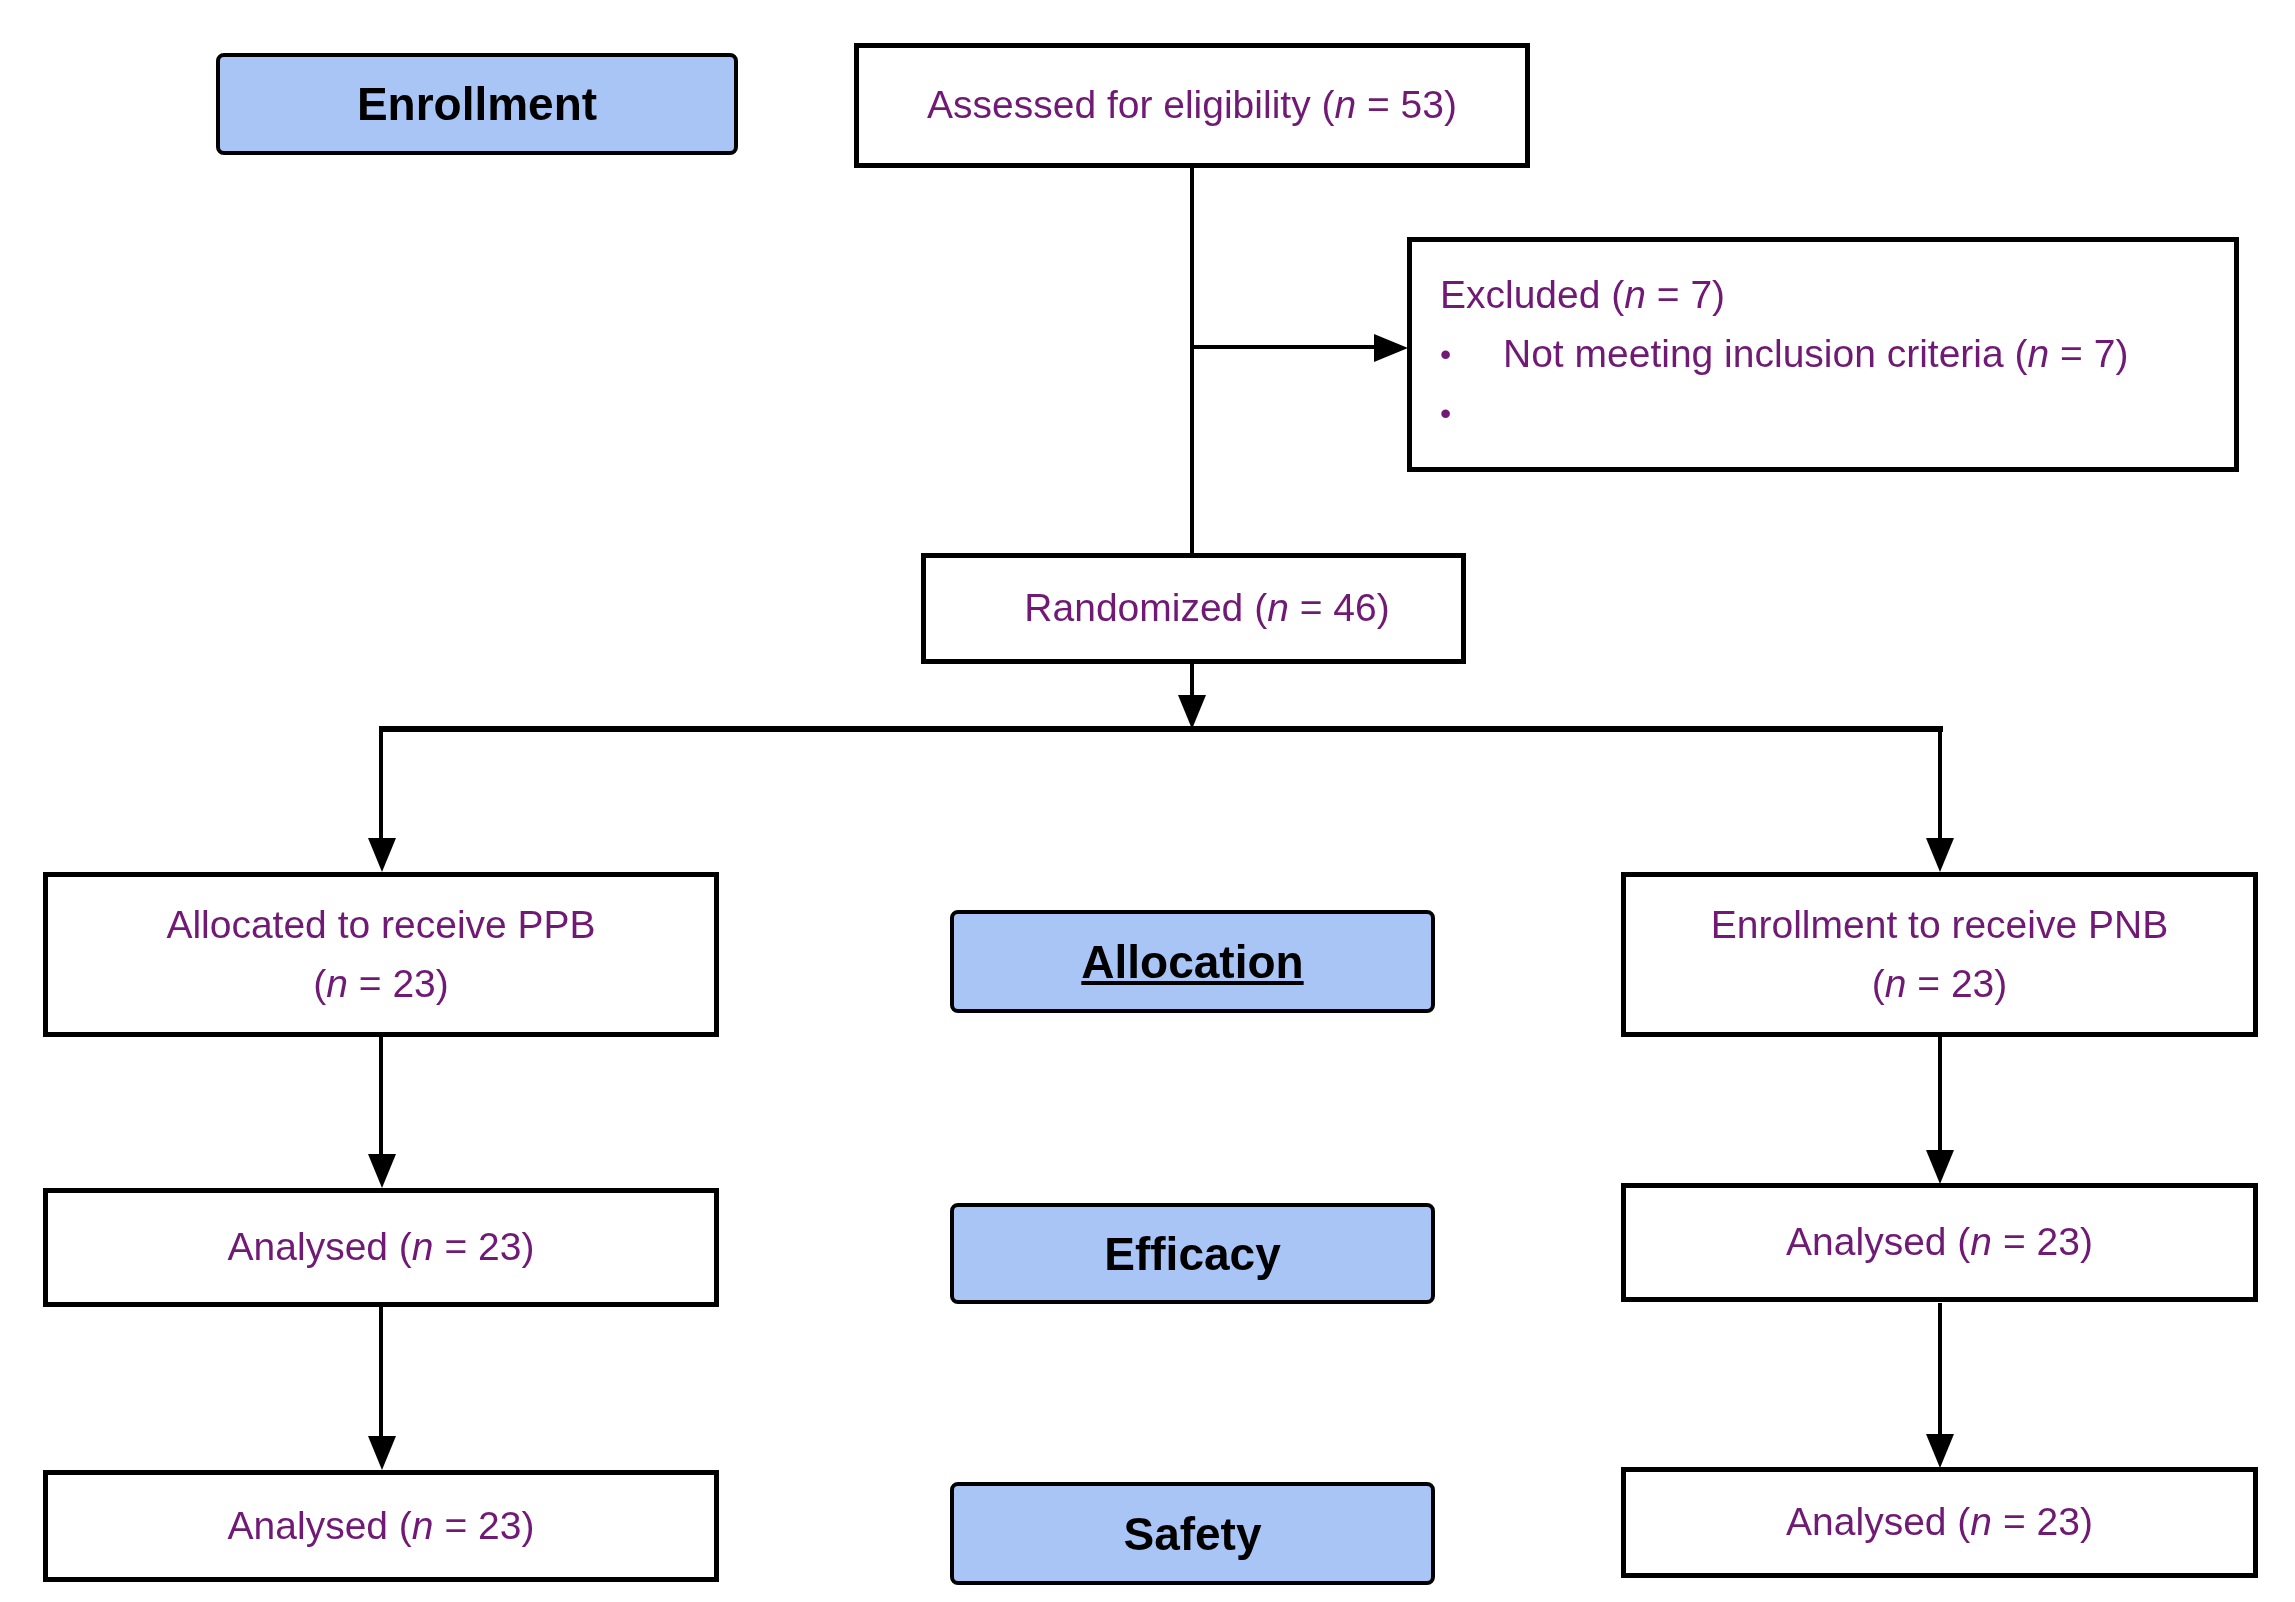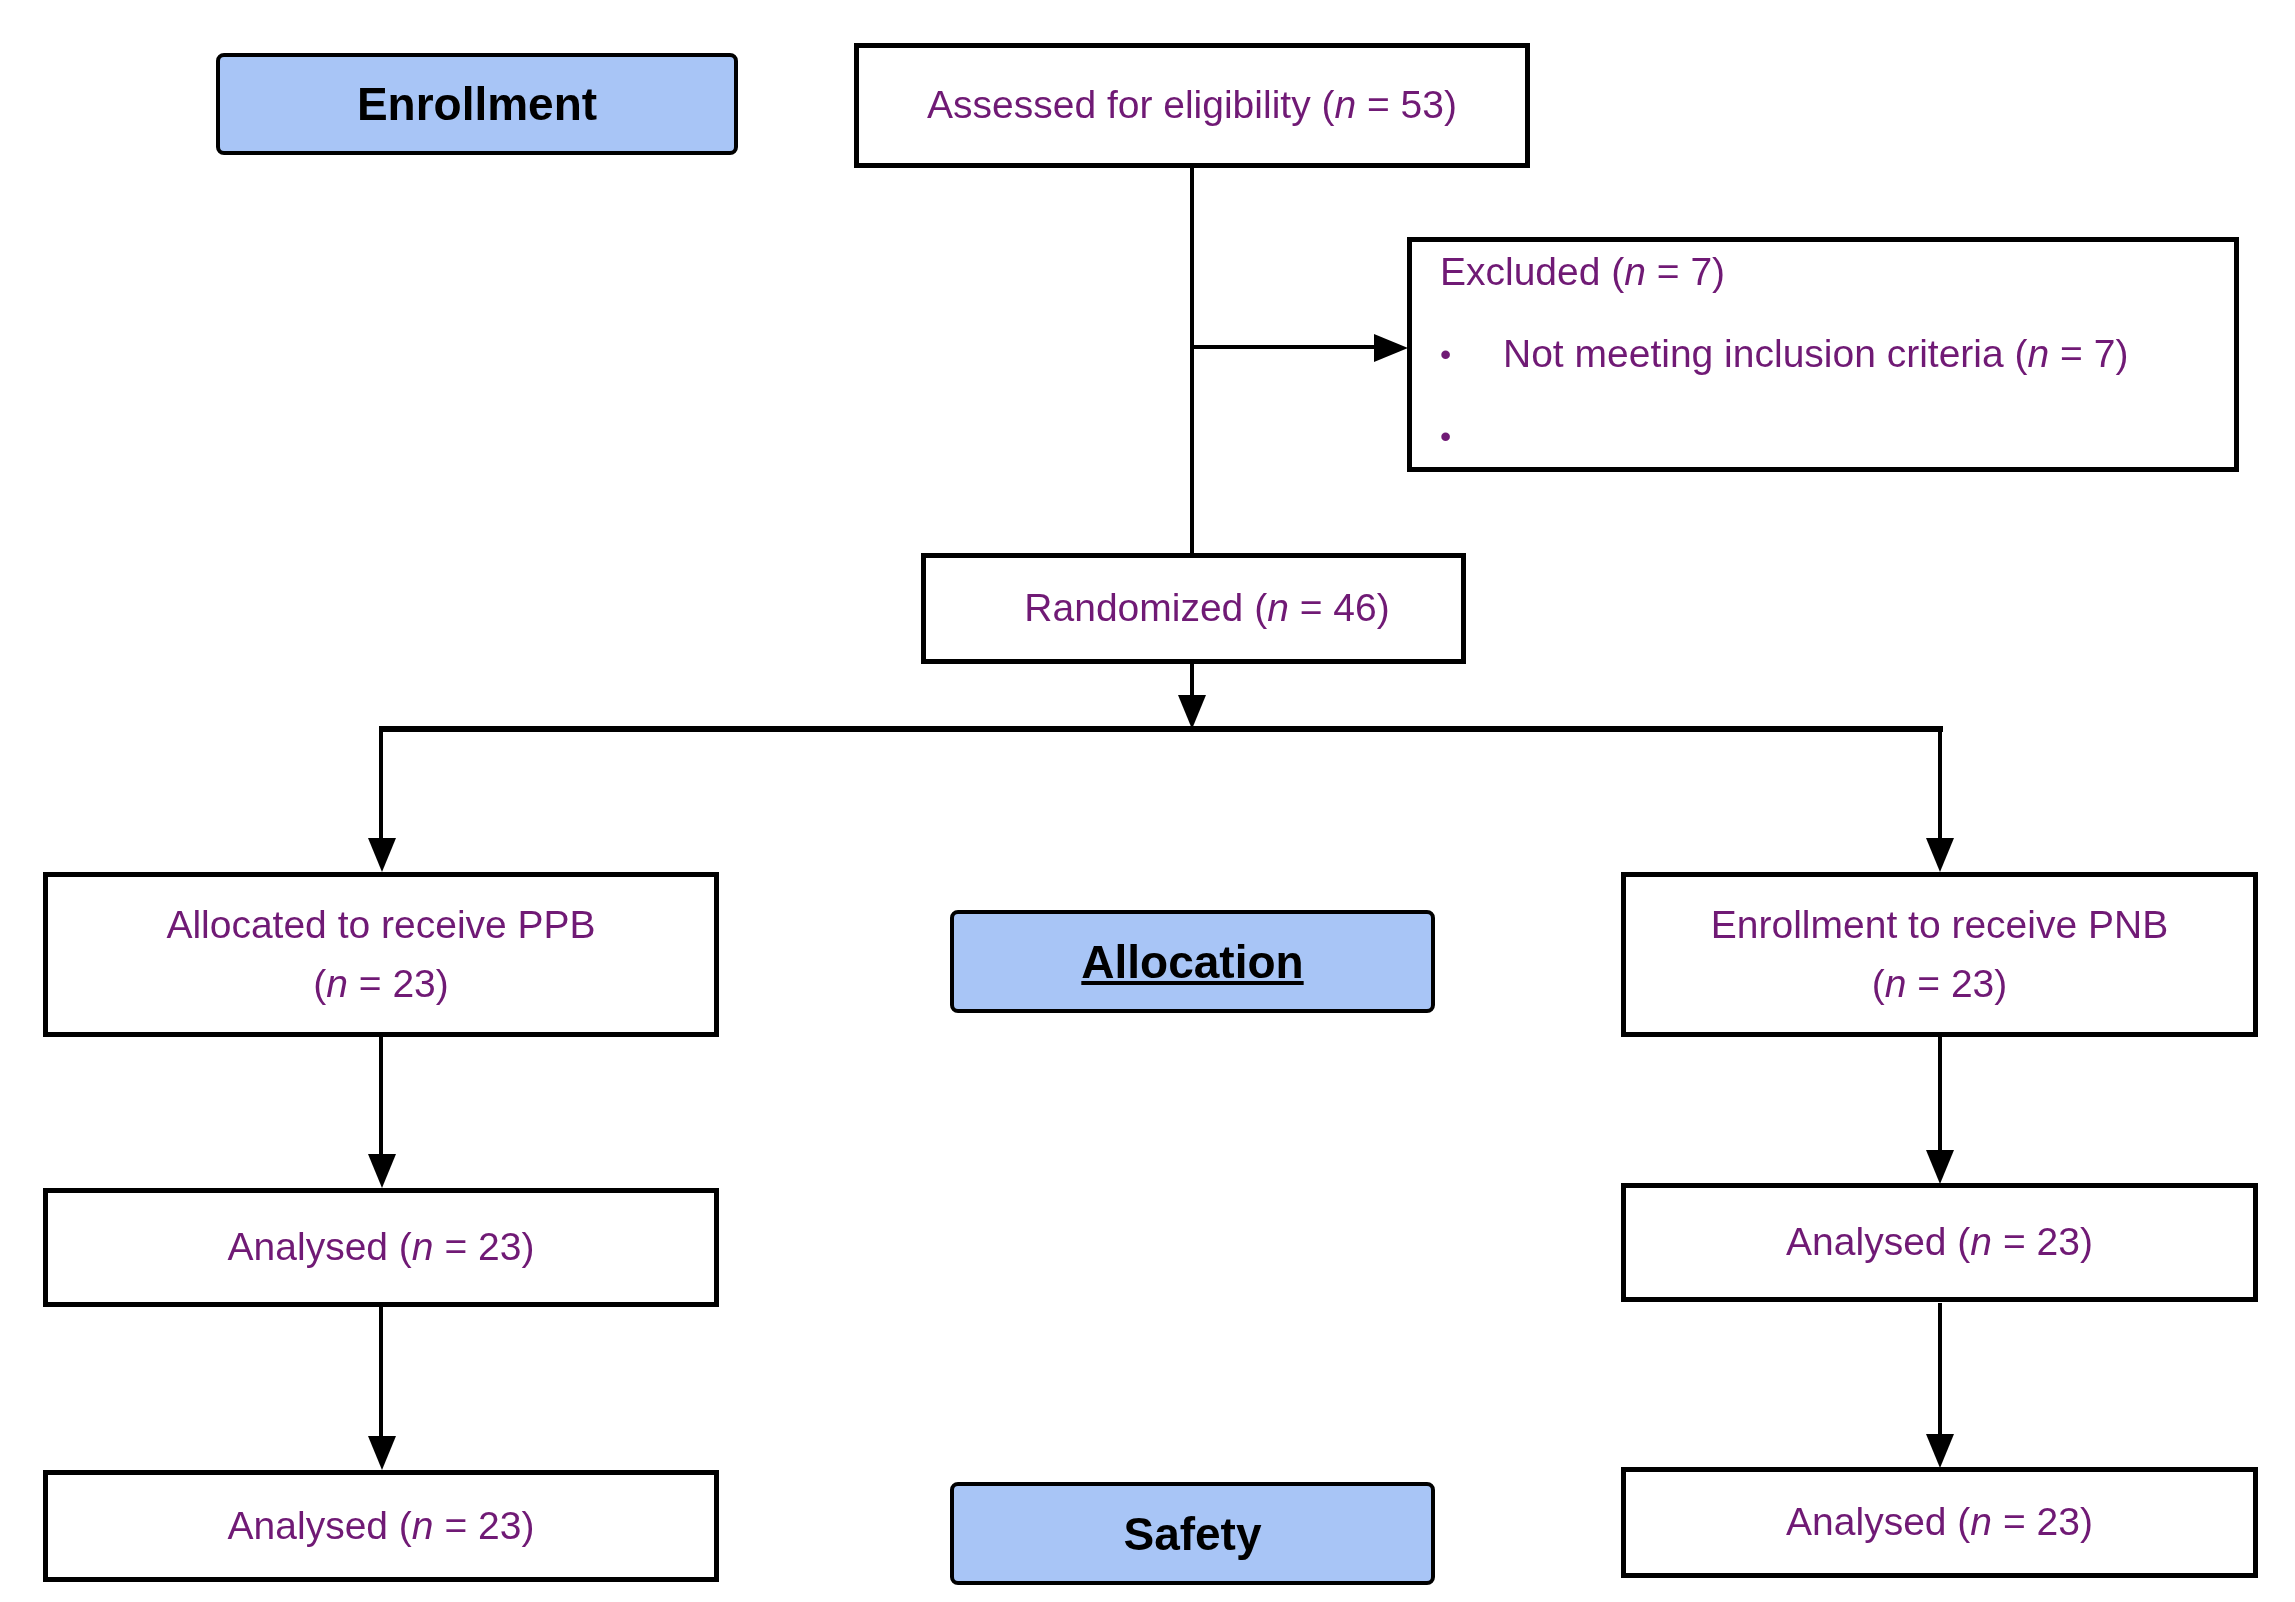--- a/index.html
+++ b/index.html
@@ -37,21 +37,20 @@
     justify-content: center;
     font-weight: bold;
     font-size: 46px;
     color: #000;
   }
   .node.listy {
     align-items: flex-start;
     justify-content: center;
     text-align: left;
     padding: 14.6px 22px 14.6px 28px;
-    gap: 23px;
   }
   .bullet-row { display: flex; align-items: flex-start; }
   .bullet-glyph { width: 63px; flex: 0 0 63px; font-size: 32px; line-height: 1.84; }
   .vline, .hline { position: absolute; background: var(--ink); }
   .arr-down {
     position: absolute; width: 0; height: 0;
     border-left: 14px solid transparent;
     border-right: 14px solid transparent;
     border-top: 34px solid var(--ink);
   }
@@ -65,20 +64,21 @@
 </style>
 </head>
 <body>
 
 <div id="canvas">
 
   <div class="stage" style="left:216px; top:53px; width:522px; height:102px;">Enrollment</div>
 
   <div class="stage" style="left:950px; top:910px; width:485px; height:103px;text-decoration:underline;">Allocation</div>
 
+  <div class="stage" style="left:950px; top:1203px; width:485px; height:101px;">Efficacy</div>
 
   <div class="stage" style="left:950px; top:1482px; width:485px; height:103px;">Safety</div>
 
   <div class="node" style="left:854px; top:43px; width:676px; height:125px;">
     <span>Assessed for eligibility (<i>n</i> = 53)</span>
   </div>
 
   <div class="node listy" style="left:1407px; top:237px; width:832px; height:235px;">
     <div>Excluded (<i>n</i> = 7)</div>
     <div class="bullet-row">

